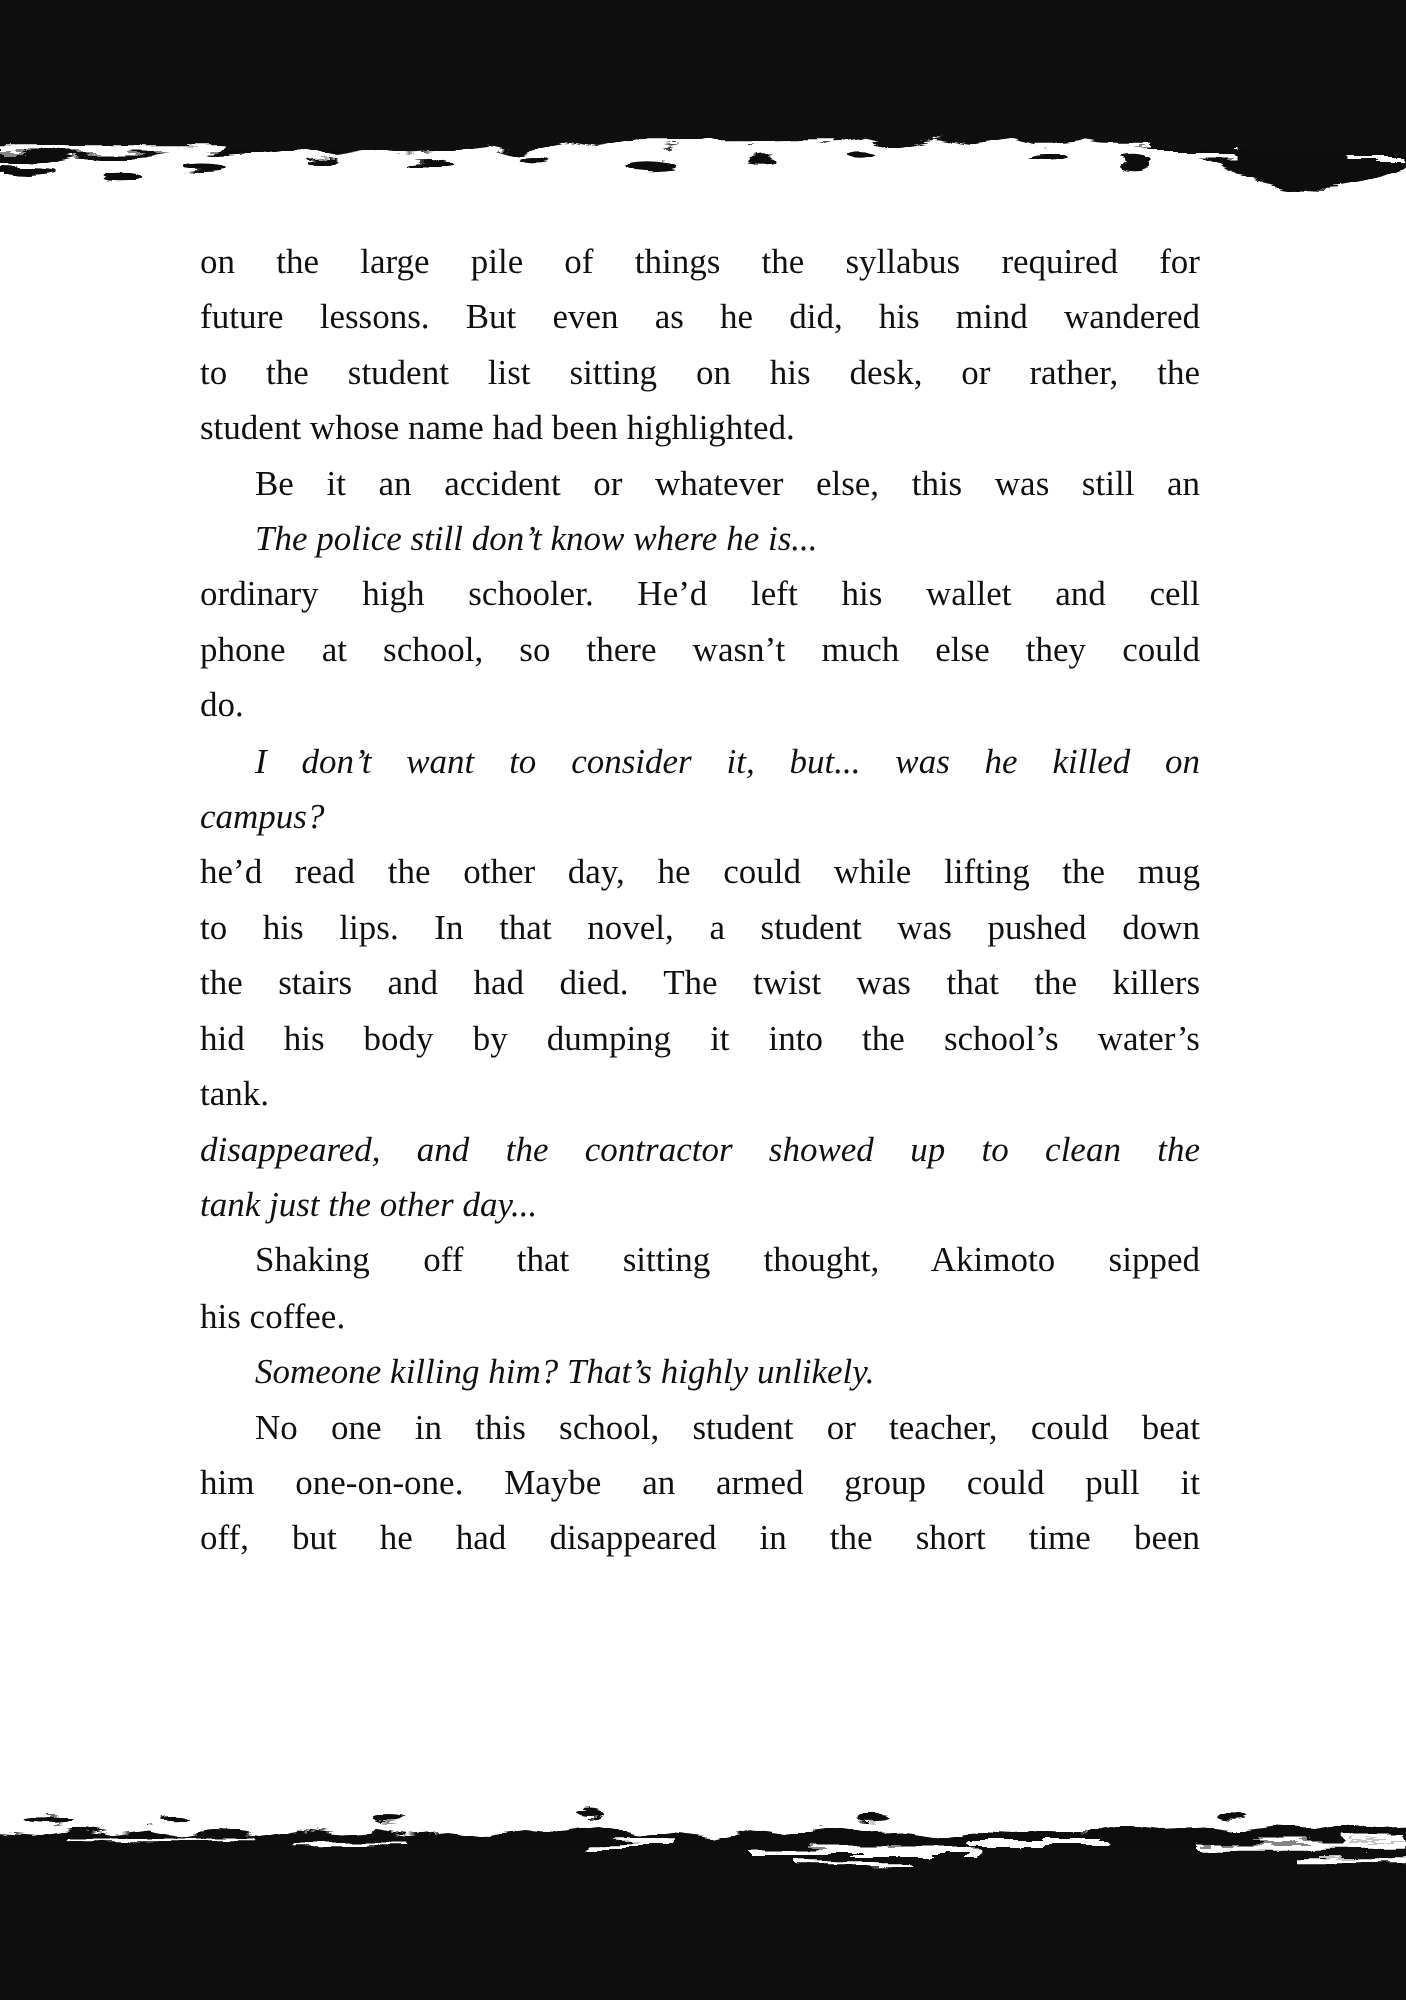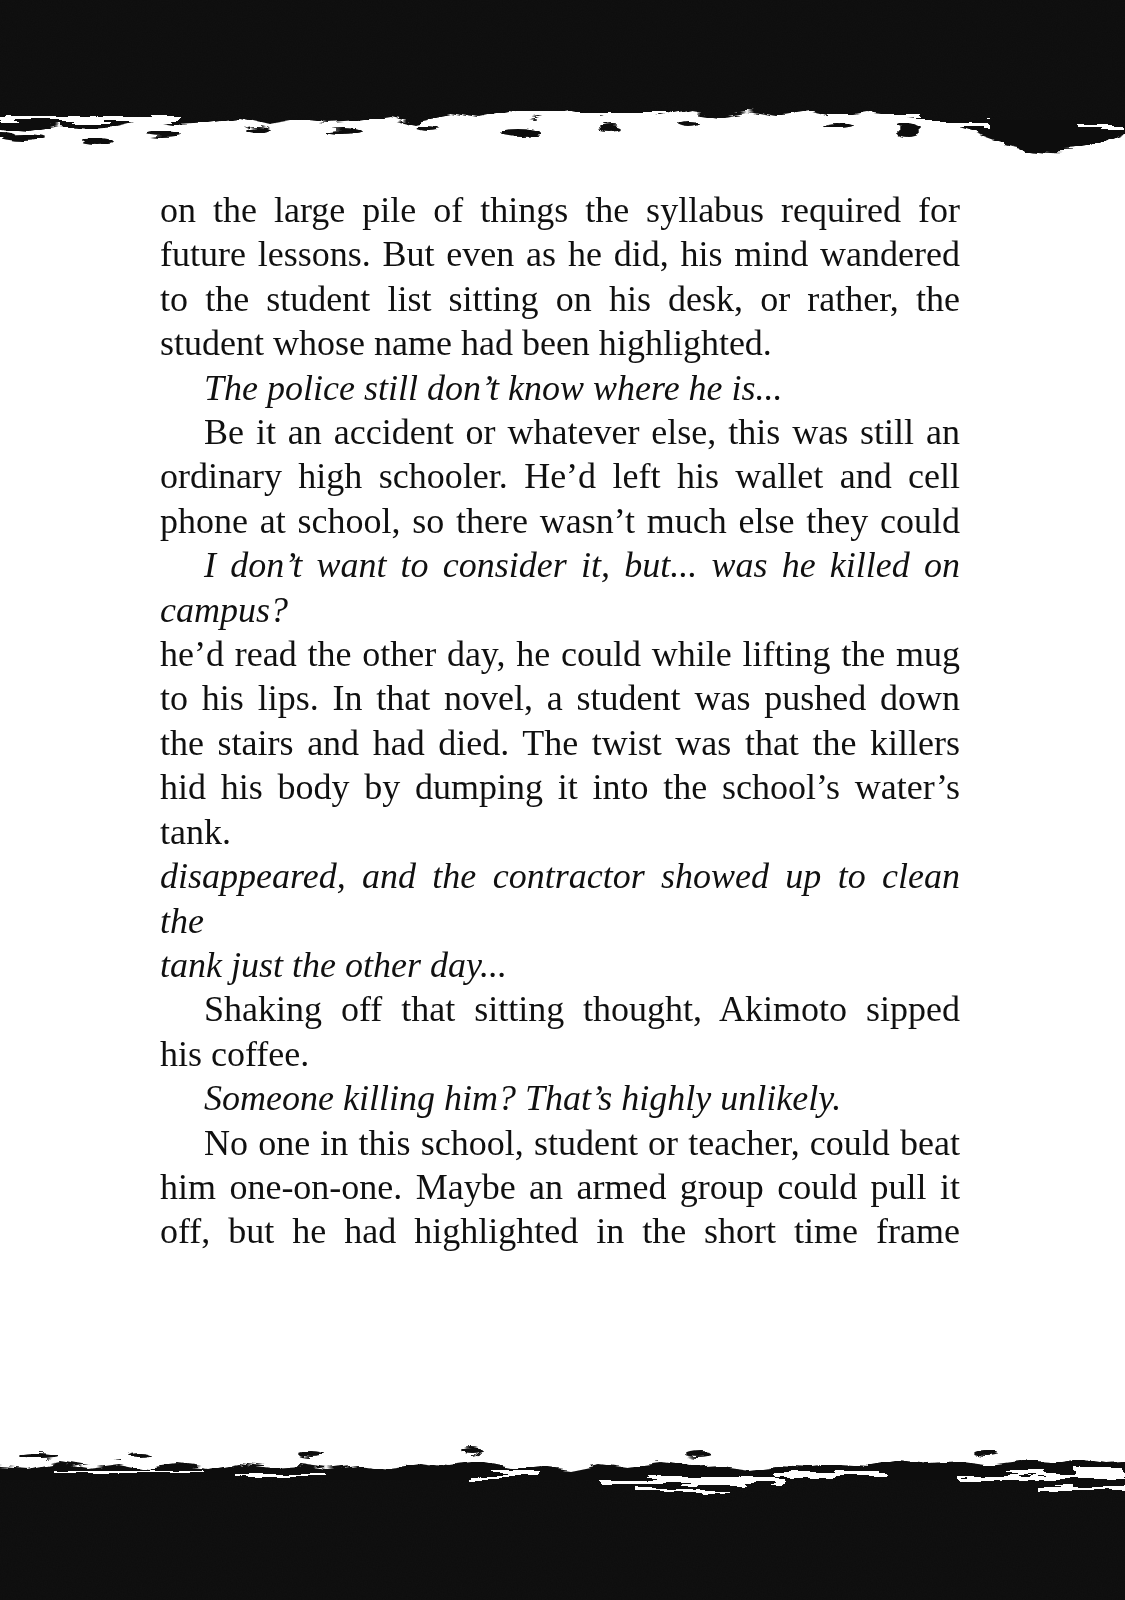--- a/index.html
+++ b/index.html
@@ -23,21 +23,21 @@
   }
   .band-top { top: 0; height: 170px; }
   .band-bottom { top: 1440px; height: 160px; }
 
   .page-text {
     position: absolute;
     left: 160px;
     top: 188px;
     width: 800px;
     color: #101010;
-    font-size: 36px;
+    font-size: 28px;
     line-height: 44.4px;
   }
   .line {
     text-align: justify;
     text-align-last: left;
     text-justify: inter-word;
     white-space: normal;
   }
   .line.j { text-align-last: justify; }
   .line.indent { text-indent: 44px; }
@@ -89,39 +89,40 @@
     </g>
   </g>
   <rect x="0" y="0" width="1125" height="120" filter="url(#speckle-top)" opacity="0.05"></rect>
 </svg>
 
 <div class="page-text" id="text-area" style="color: rgb(16, 16, 16);">
     <div class="line j">on the large pile of things the syllabus required for</div>
     <div class="line j">future lessons. But even as he did, his mind wandered</div>
     <div class="line j">to the student list sitting on his desk, or rather, the</div>
     <div class="line">student whose name had been highlighted.</div>
+    <div class="line indent j">Be it an accident or whatever else, this was still an</div>
     <div class="line italic indent">The police still don’t know where he is...</div>
-    <div class="line indent j">Be it an accident or whatever else, this was still an</div>
     <div class="line j">ordinary high schooler. He’d left his wallet and cell</div>
     <div class="line j">phone at school, so there wasn’t much else they could</div>
+    <div class="line">do.</div>
     <div class="line italic indent j">I don’t want to consider it, but... was he killed on</div>
     <div class="line italic">campus?</div>
     <div class="line j">he’d read the other day, he could while lifting the mug</div>
     <div class="line j">to his lips. In that novel, a student was pushed down</div>
     <div class="line j">the stairs and had died. The twist was that the killers</div>
     <div class="line j">hid his body by dumping it into the school’s water’s</div>
     <div class="line">tank.</div>
     <div class="line italic j">disappeared, and the contractor showed up to clean the</div>
     <div class="line italic">tank just the other day...</div>
     <div class="line indent j">Shaking off that sitting thought, Akimoto sipped</div>
     <div class="line">his coffee.</div>
     <div class="line italic indent">Someone killing him? That’s highly unlikely.</div>
     <div class="line indent j">No one in this school, student or teacher, could beat</div>
     <div class="line j">him one-on-one. Maybe an armed group could pull it</div>
-    <div class="line j">off, but he had highlighted in the short time frame</div>
+    <div class="line j">off, but he had disappeared in the short time been</div>
   </div>
 
 <svg class="band band-bottom" viewBox="0 0 1125 160" preserveAspectRatio="none" xmlns="http://www.w3.org/2000/svg">
   <defs>
     <filter id="rough-bottom" x="-10%" y="-40%" width="120%" height="180%">
       <feTurbulence type="fractalNoise" baseFrequency="0.016 0.09" numOctaves="4" seed="23" result="n2"></feTurbulence>
       <feDisplacementMap in="SourceGraphic" in2="n2" scale="15" xChannelSelector="R" yChannelSelector="G"></feDisplacementMap>
     </filter>
     <filter id="speckle-bottom" x="0%" y="0%" width="100%" height="100%">
       <feTurbulence type="fractalNoise" baseFrequency="0.8" numOctaves="2" seed="9"></feTurbulence>

